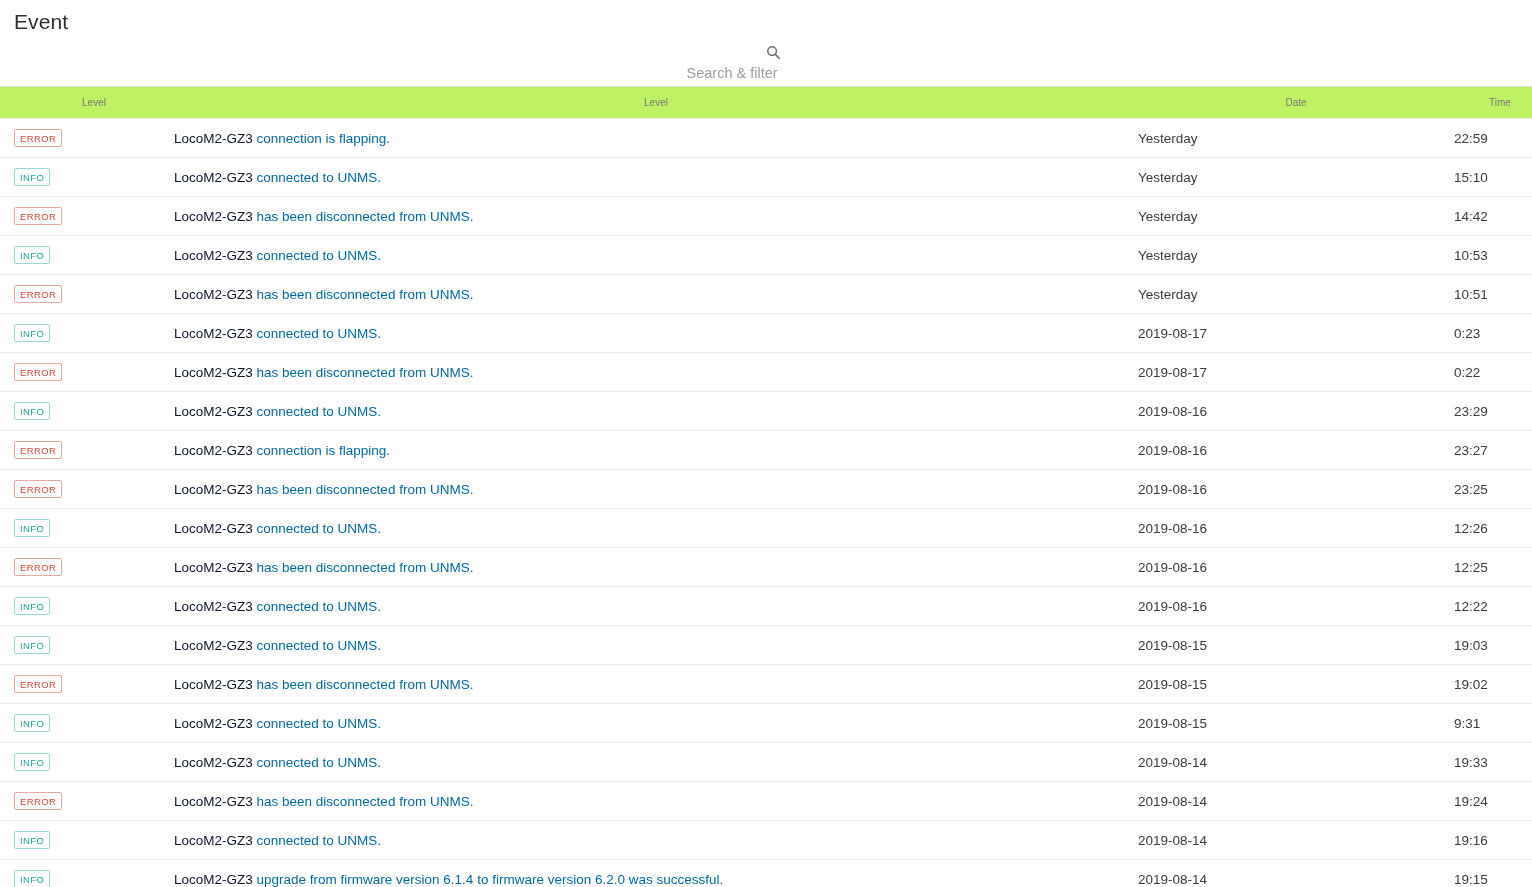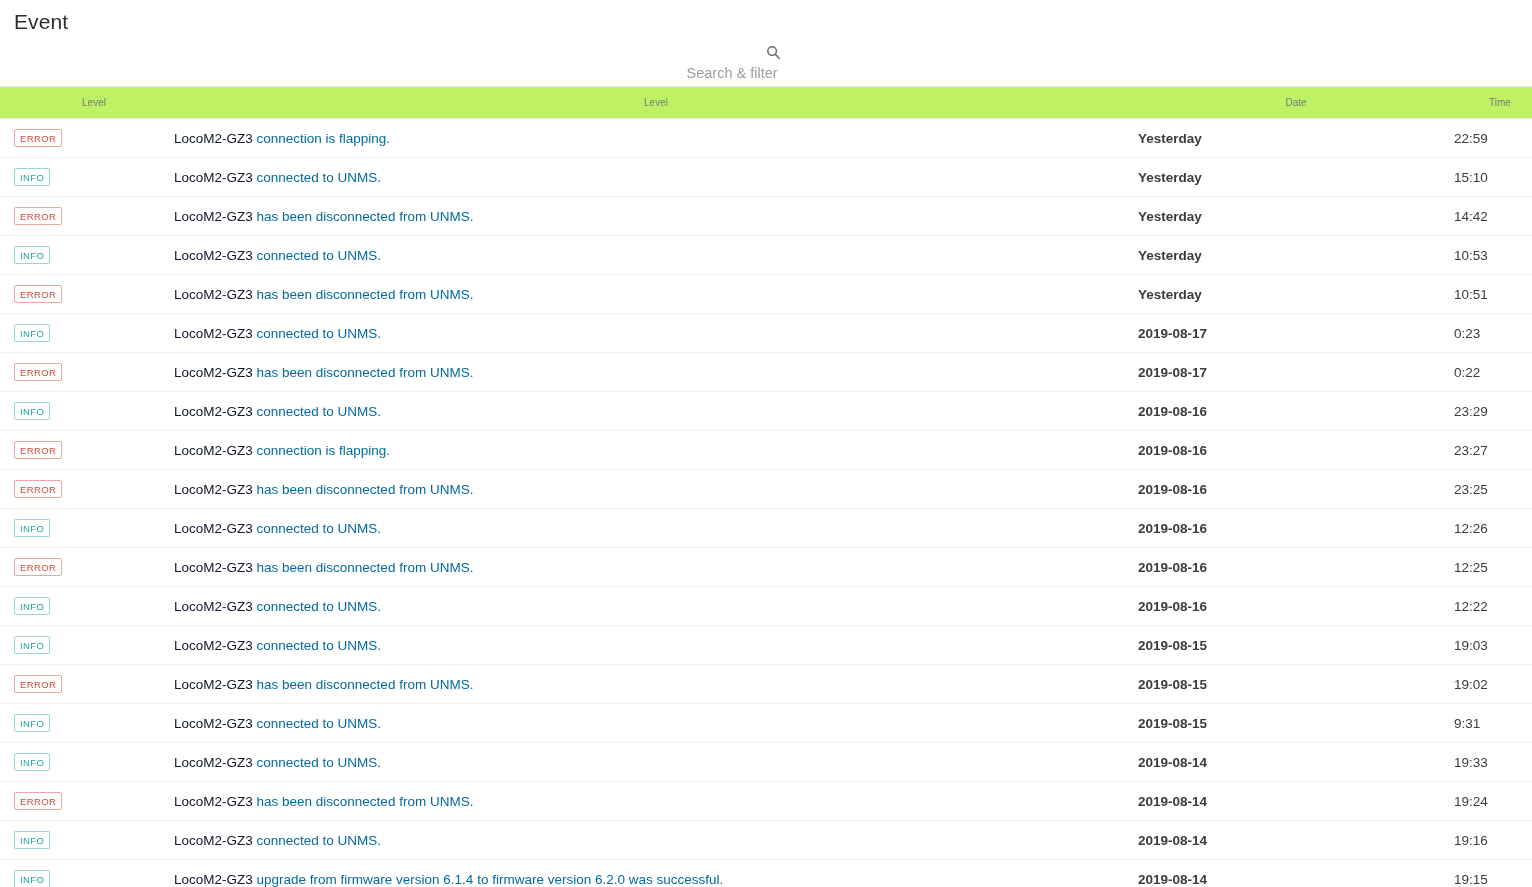--- a/index.html
+++ b/index.html
@@ -75,21 +75,21 @@
   table.logs td {
     font-size: 13.5px;
     color: #3b3b3b;
     padding: 0;
     height: 38px;
     border-bottom: 1px solid #ededed;
     vertical-align: middle;
   }
   .col-level  { width: 160px; padding-left: 14px !important; }
   .col-event  { width: 964px; }
-  .col-date   { width: 316px; font-weight: bold; }
+  .col-date   { width: 316px; }
   .col-time   { width: 92px; }
 
   td.col-level { padding-left: 14px !important; }
 
   .badge {
     display: inline-block;
     font-size: 9.5px;
     line-height: 1;
     letter-spacing: 0.4px;
     padding: 4px 5px 3px 5px;

